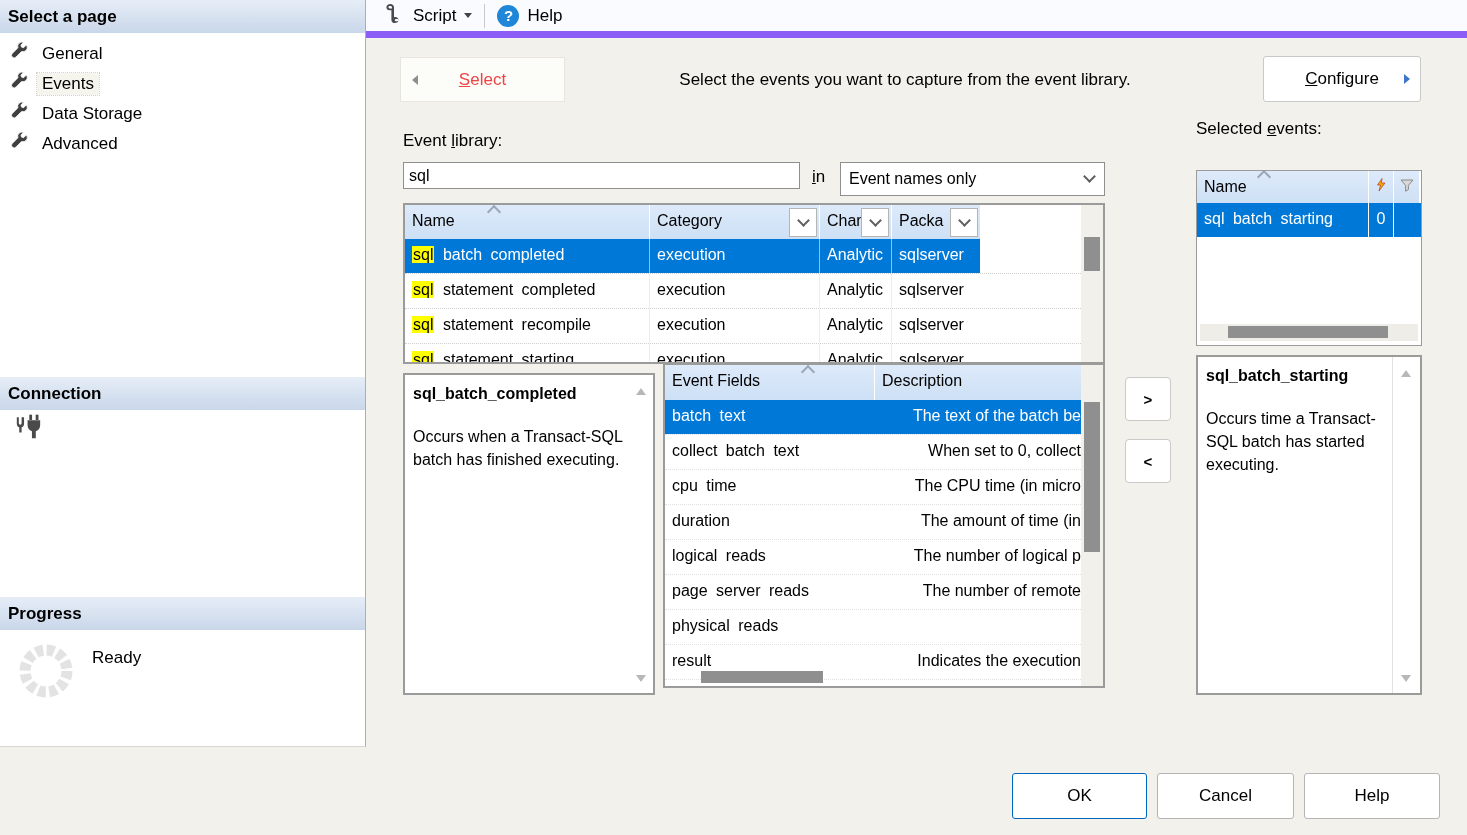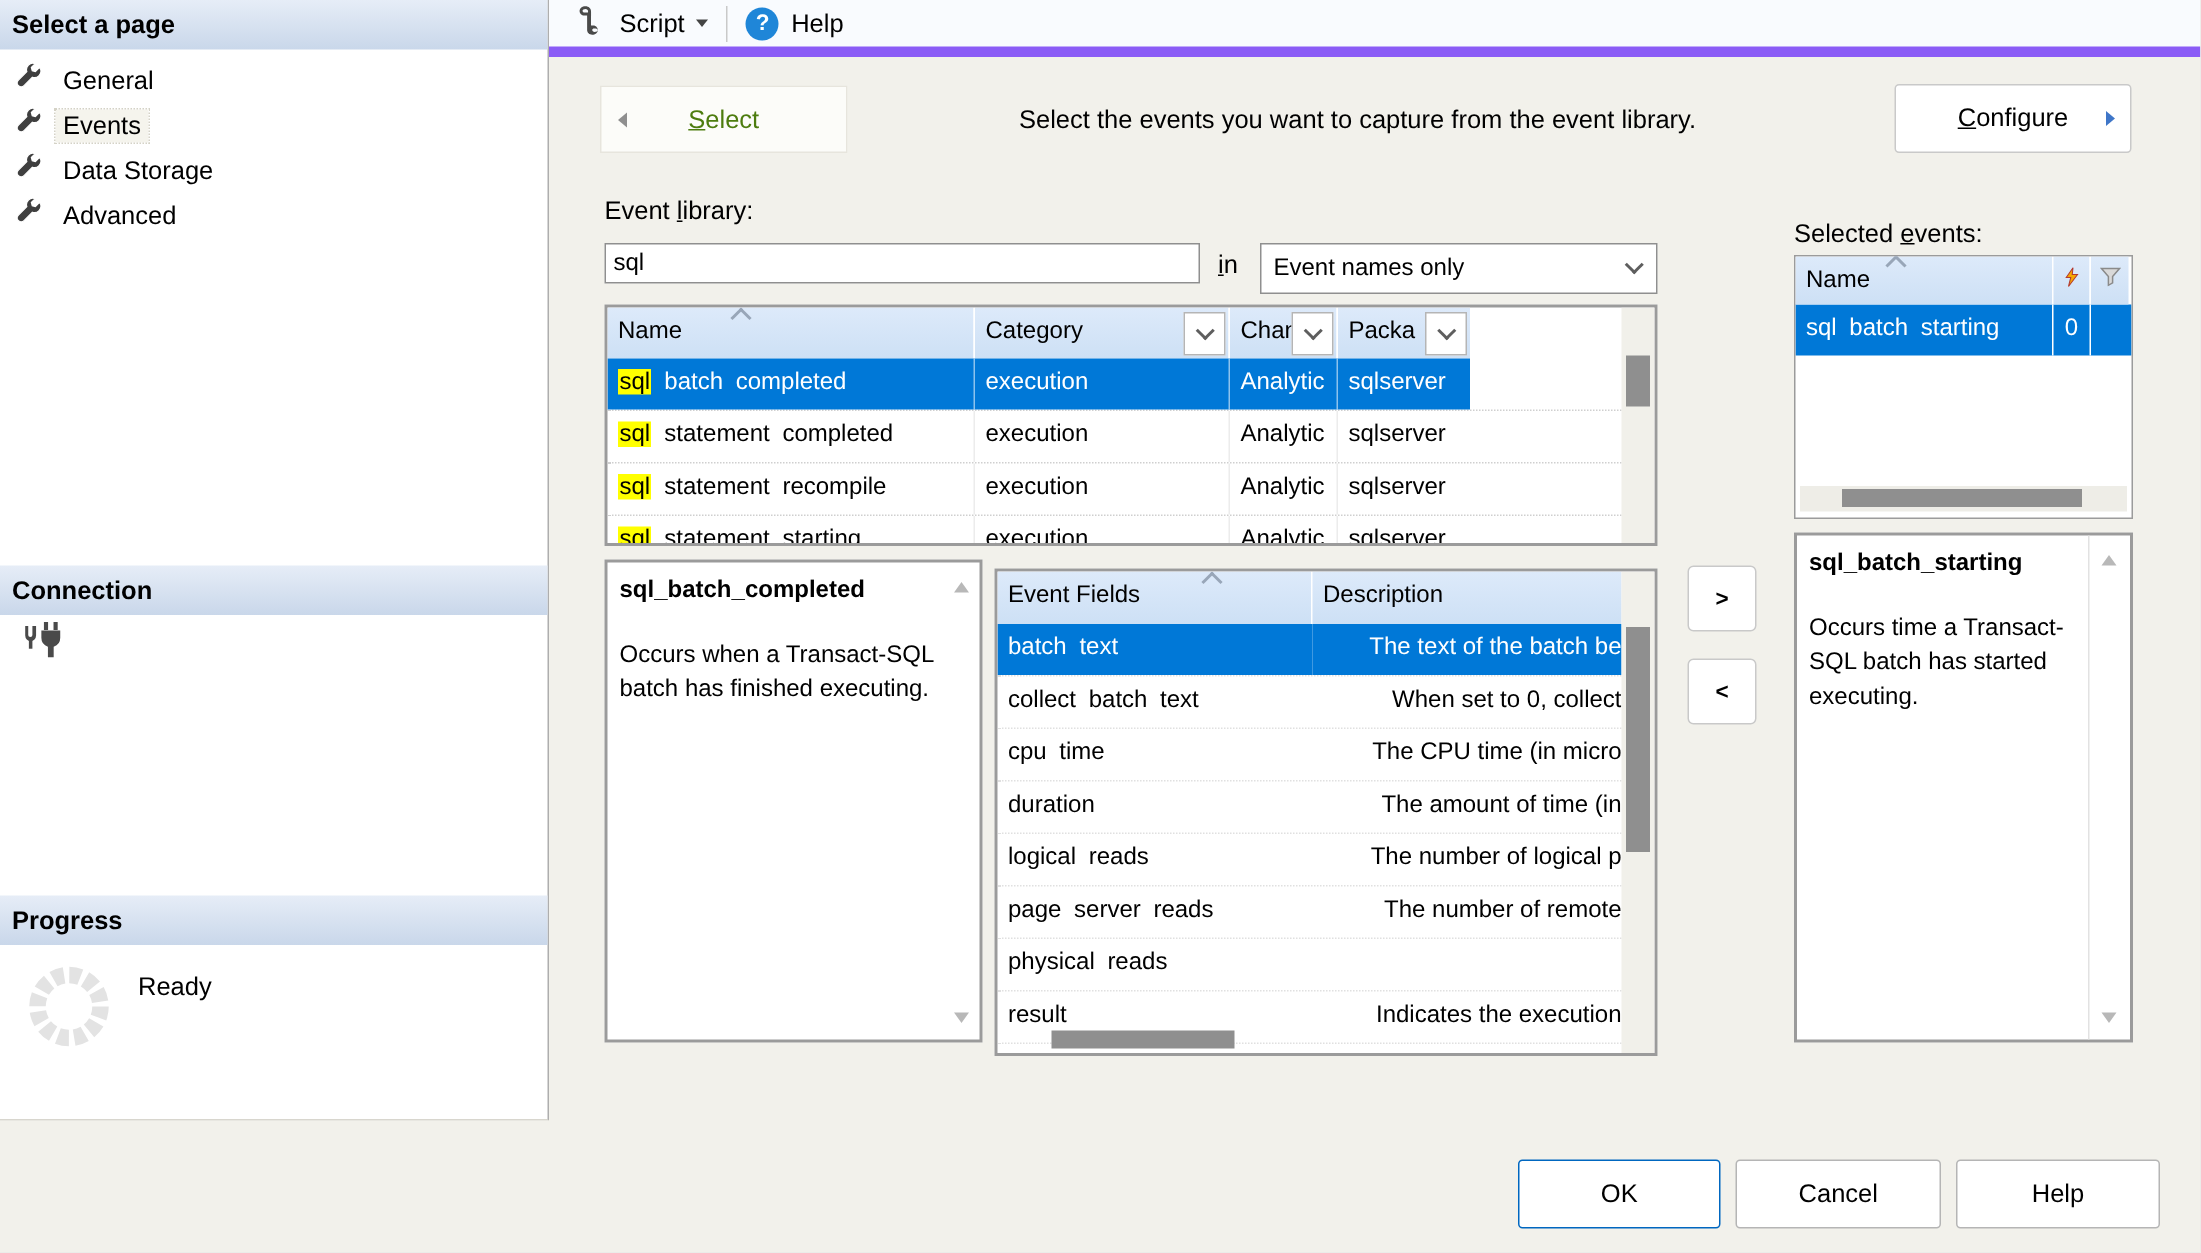--- a/index.html
+++ b/index.html
@@ -38,21 +38,21 @@
   .tri-up{border-left:5px solid transparent;border-right:5px solid transparent;border-bottom:7px solid #b8b8b8;}
   .tri-down{border-left:5px solid transparent;border-right:5px solid transparent;border-top:7px solid #b8b8b8;}
   .tri-down-dark{border-left:4px solid transparent;border-right:4px solid transparent;border-top:5px solid #444;}
   .chev-down{display:inline-block;width:7px;height:7px;border-right:2px solid #5e5e5e;
              border-bottom:2px solid #5e5e5e;transform:rotate(45deg);margin-top:-4px;}
   .caret-sort{position:absolute;width:8px;height:8px;border-left:2px solid #98a6b8;
               border-top:2px solid #98a6b8;transform:rotate(45deg);}
 
   
   .select-btn{left:400px;top:57px;width:165px;height:45px;background:#fcfcf9;border:1px solid #e7e5dd;
-              color:#4d7c0f;font-size:17px;display:flex;align-items:center;justify-content:center;}
+              color:#ef4444;font-size:17px;display:flex;align-items:center;justify-content:center;}
   .select-btn .tri-left{position:absolute;left:11px;}
   .instruction{left:575px;top:57px;width:660px;height:45px;display:flex;align-items:center;
                justify-content:center;font-size:17px;}
   .configure-btn{left:1263px;top:56px;width:158px;height:46px;background:#fff;border:1px solid #c9c9c9;
                  border-radius:3px;font-size:17px;display:flex;align-items:center;justify-content:center;}
   .configure-btn .tri-right{position:absolute;right:10px;}
 
   .field-label{font-size:17px;}
   .search-input{left:403px;top:162px;width:397px;height:27px;border:1px solid #8f8f8f;background:#fff;
                 font-size:16px;font-family:"Liberation Sans",sans-serif;padding:0 5px;outline:none;}
@@ -80,21 +80,21 @@
   .desc-pane{background:#fff;border:2px solid #9b9b9b;font-size:16px;}
   .left-desc{left:403px;top:373px;width:252px;height:322px;}
   .desc-title{font-weight:bold;font-size:16px;padding:10px 30px 0 8px;}
   .desc-body{padding:22px 28px 0 8px;line-height:1.45;}
   .pane-arrow{position:absolute;right:7px;}
 
   .right-desc{left:1196px;top:355px;width:226px;height:340px;}
   .right-desc .scroll-col{position:absolute;top:0;right:0;width:27px;height:100%;border-left:1px solid #e2e2e2;}
 
   
-  .fields-grid{left:663px;top:379px;width:442px;height:325px;}
+  .fields-grid{left:663px;top:363px;width:442px;height:325px;}
   .f-hcell-field{width:210px;}
   .f-hcell-desc{width:206px;border-right:none;}
   .f-row{display:flex;height:34px;border-bottom:1px dotted #e0e0e0;font-size:16px;width:416px;}
   .f-cell-field{box-sizing:border-box;width:210px;padding:7px 0 0 7px;word-spacing:4px;white-space:nowrap;}
   .f-cell-desc{box-sizing:border-box;width:206px;padding:7px 0 0 9px;white-space:nowrap;overflow:hidden;text-align:right;}
   .f-row.sel .f-cell-field,.f-row.sel .f-cell-desc{background:#0078d7;color:#fff;}
   .hscroll{position:absolute;height:18px;background:transparent;}
   .hthumb{position:absolute;top:3px;height:12px;background:#8f8f8f;}
 
   
@@ -197,21 +197,21 @@
   </div>
   <div class="abs instruction">Select the events you want to capture from the event library.</div>
   <div class="abs configure-btn">
     <span><span></span><span class="accel">C</span><span>onfigure</span></span>
     <span class="tri tri-right"></span>
   </div>
 
   <div class="abs field-label" style="left:403px;top:131px;">
     <span>Event </span><span class="accel">l</span><span>ibrary:</span>
   </div>
-  <div class="abs field-label" style="left:1196px;top:146px;">
+  <div class="abs field-label" style="left:1196px;top:119px;">
     <span>Selected </span><span class="accel">e</span><span>vents:</span>
   </div>
   <input class="abs search-input" value="sql" style="">
   <div class="abs field-label" style="left:812px;top:167px;">
     <span></span><span class="accel">i</span><span>n</span>
   </div>
   <div class="abs scope-dd">
     <span>Event names only</span>
     <span class="chev-down"></span>
   </div>

